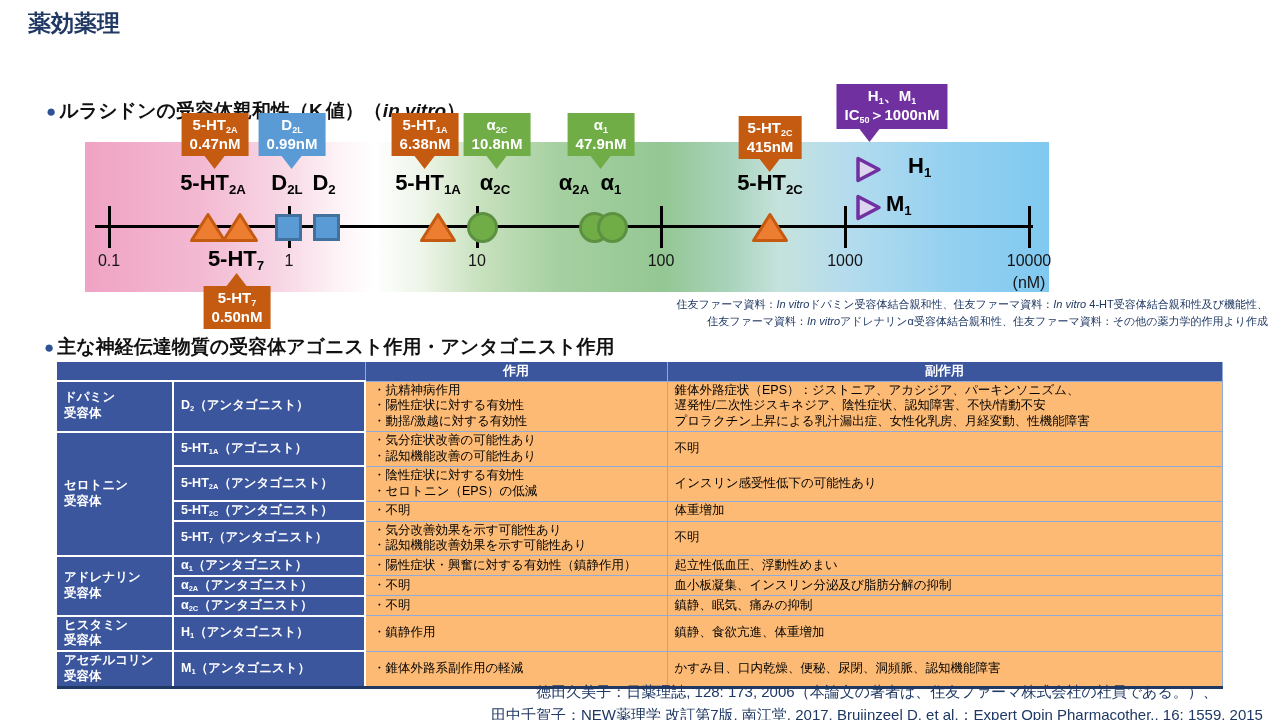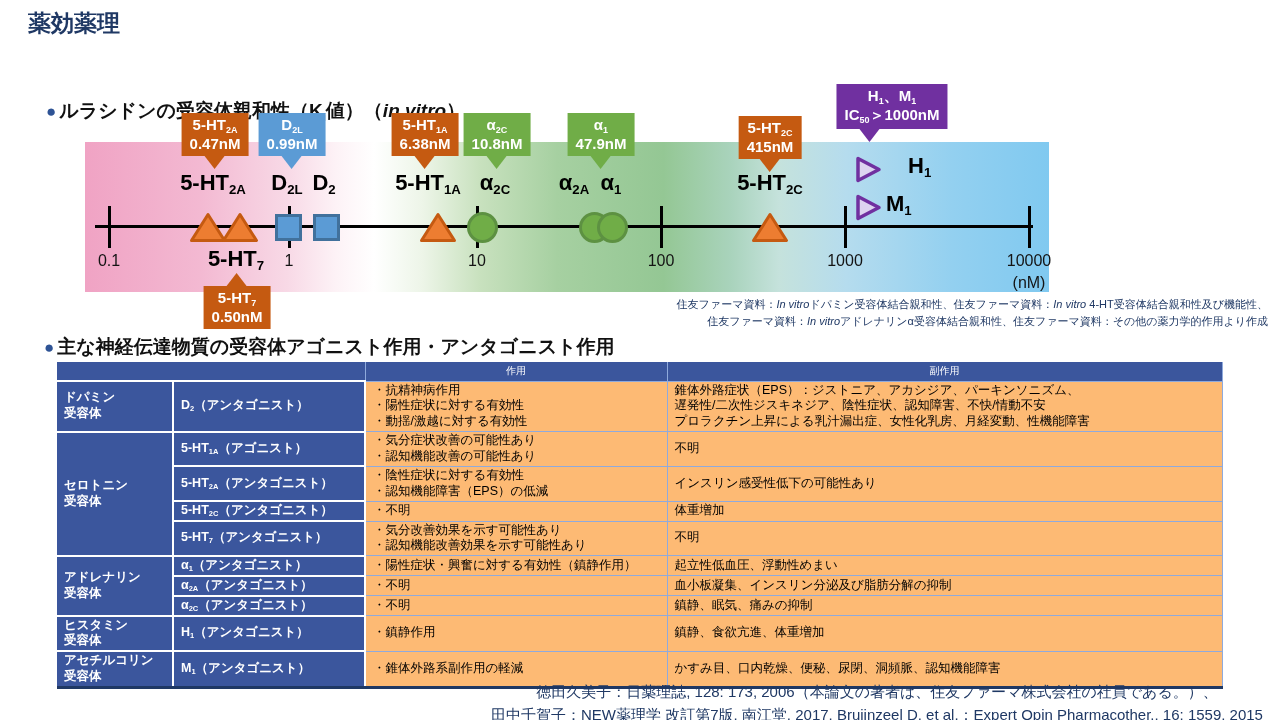--- a/index.html
+++ b/index.html
@@ -26,21 +26,21 @@
   .square{width:27px;height:27px;box-sizing:border-box;}
   .circle{width:31px;height:31px;box-sizing:border-box;border-radius:50%;}
   .axis-label{position:absolute;transform:translateX(-50%);font-size:22px;font-weight:bold;color:#000;white-space:nowrap;z-index:2;}
   .axis-label.anchor-left{transform:none;}
   .callout{position:absolute;transform:translateX(-50%);color:#fff;font-weight:bold;font-size:15px;
            line-height:1.18;text-align:center;padding:3px 8px;white-space:nowrap;z-index:3;}
   .callout .tail{position:absolute;width:0;height:0;border-left:10px solid transparent;border-right:10px solid transparent;}
   .source{position:absolute;right:12px;top:296px;text-align:right;font-size:11px;line-height:1.5;color:#1F3864;z-index:4;}
   .rtable{position:absolute;left:57px;top:362px;width:1165px;border-collapse:collapse;table-layout:fixed;
           border-bottom:3px solid #1F3864;z-index:4;}
-  .rtable th{background:#3B569D;color:#fff;font-size:10px;font-weight:normal;height:18px;padding:0 4px;}
+  .rtable th{background:#3B569D;color:#fff;font-size:13px;font-weight:bold;height:18px;padding:0 4px;}
   .rtable th.hb{border:none;border-bottom:2px solid #fff;}
   .rtable th.h{border:1.5px solid #8FAADC;border-top:none;}
   .rtable td{vertical-align:middle;padding:1px 7px;font-size:12.5px;line-height:1.27;}
   .rtable td.g{background:#3B569D;color:#fff;font-weight:bold;border:2px solid #fff;border-left:none;white-space:pre-line;}
   .rtable td.r{background:#3B569D;color:#fff;font-weight:bold;border:2px solid #fff;}
   .rtable td.c{background:#fdba74;color:#000;border:1.5px solid #8FAADC;white-space:pre-line;}
   .footer{position:absolute;left:485px;top:681px;width:784px;text-align:center;font-size:15px;line-height:1.5;color:#1F3864;z-index:4;}
 </style>
 </head>
 <body>
@@ -191,21 +191,21 @@
           <td class="g" rowspan="4">セロトニン
 受容体</td>
           <td class="r"><span>5-HT</span><span class="sub">1A</span><span>（アゴニスト）</span></td>
           <td class="c">・気分症状改善の可能性あり
 ・認知機能改善の可能性あり</td>
           <td class="c">不明</td>
         </tr>
         <tr>
           <td class="r"><span>5-HT</span><span class="sub">2A</span><span>（アンタゴニスト）</span></td>
           <td class="c">・陰性症状に対する有効性
-・認知機能障害（EPS）の低減</td>
+・セロトニン（EPS）の低減</td>
           <td class="c">インスリン感受性低下の可能性あり</td>
         </tr>
         <tr>
           <td class="r"><span>5-HT</span><span class="sub">2C</span><span>（アンタゴニスト）</span></td>
           <td class="c">・不明</td>
           <td class="c">体重増加</td>
         </tr>
         <tr>
           <td class="r"><span>5-HT</span><span class="sub">7</span><span>（アンタゴニスト）</span></td>
           <td class="c">・気分改善効果を示す可能性あり

